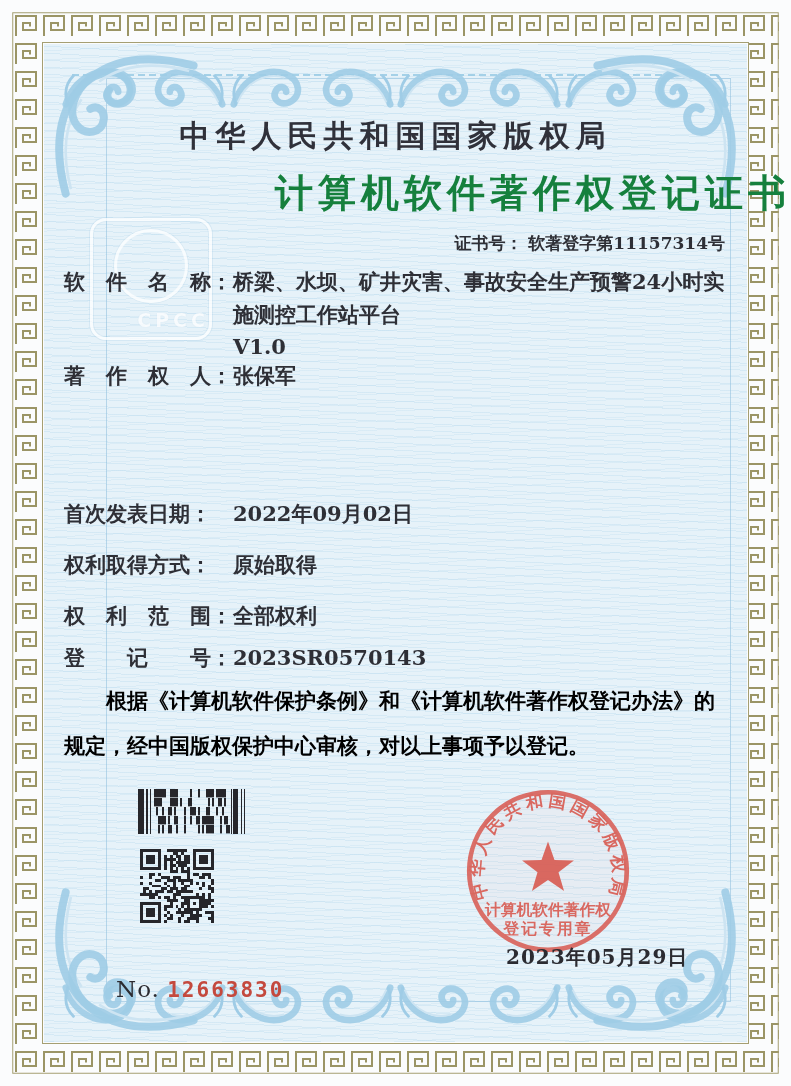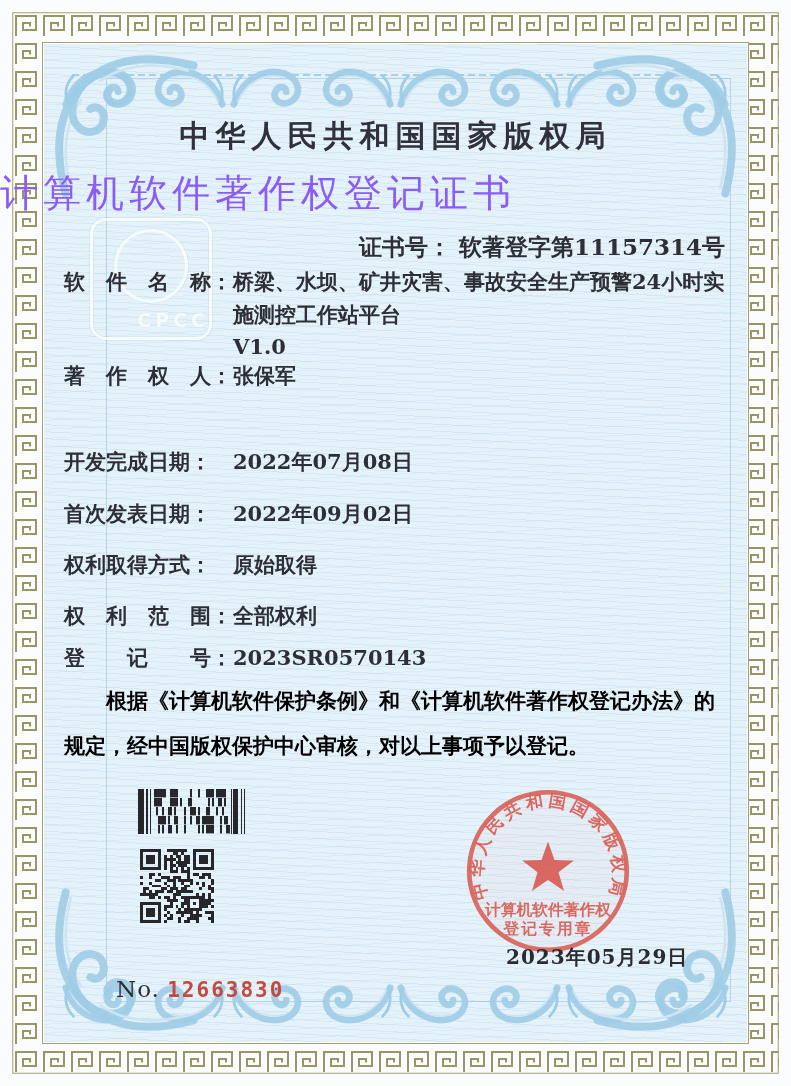--- a/index.html
+++ b/index.html
@@ -27,23 +27,23 @@
         border:3px solid rgba(255,255,255,.9);box-shadow:0 0 0 1px rgba(160,200,225,.30), inset 0 0 0 1px rgba(160,200,225,.25);
         opacity:.8;pointer-events:none;}
   .watermark .wm-circle{position:absolute;left:21px;top:8px;width:68px;height:68px;border-radius:50%;
         border:3px solid rgba(255,255,255,.9);box-shadow:0 0 0 1px rgba(160,200,225,.25);}
   .watermark .wm-text{position:absolute;left:0;right:0;bottom:6px;text-align:right;
         font-family:"DejaVu Sans","Liberation Sans",sans-serif;font-weight:bold;font-size:19px;letter-spacing:4px;
         color:rgba(255,255,255,.95);text-shadow:0 0 1px rgba(160,200,225,.5);}
   
   .authority{position:absolute;top:116px;left:0;width:100%;text-align:center;
         font-size:30px;font-weight:700;letter-spacing:6px;color:#30313a;}
-  .cert-title{position:absolute;top:168px;left:0;width:100%;text-align:left;
-        font-size:38px;font-weight:400;letter-spacing:5px;color:#8b5cf6;}
-  .cert-no{position:absolute;top:232px;right:66px;font-size:23px;font-weight:700;}
+  .cert-title{position:absolute;top:168px;left:0;width:100%;text-align:right;
+        font-size:38px;font-weight:700;letter-spacing:5px;color:#15803d;}
+  .cert-no{position:absolute;top:232px;right:66px;font-size:17px;font-weight:700;}
   .row{position:absolute;left:64px;font-size:21px;font-weight:700;line-height:1.55;}
   .row .lab{display:inline-block;}
   .row .val{position:absolute;left:169px;top:0;width:492px;white-space:pre-line;}
   #row-name{top:266px}
   #row-author{top:360px}
   #row-f0{top:446px} #row-f1{top:498px} #row-f2{top:549px} #row-f3{top:600px} #row-f4{top:642px}
   .statement{position:absolute;left:64px;top:678px;width:664px;font-size:21px;font-weight:700;
         line-height:2.16;text-indent:2em;color:#000000;}
   .barcode{position:absolute;left:138px;top:789px;width:118px;height:45px;}
   .qrcode{position:absolute;left:140px;top:849px;width:74px;height:74px;}
@@ -169,24 +169,20 @@
     <span class="val">桥梁、水坝、矿井灾害、事故安全生产预警24小时实
 施测控工作站平台
 V1.0</span>
   </div>
 
   <div class="row" id="row-author">
     <span class="lab">著　作　权　人：</span>
     <span class="val">张保军</span>
   </div>
 
-  <div class="row" id="row-f0">
-    <span class="lab">开发完成日期：</span>
-    <span class="val">2022年07月08日</span>
-  </div>
   <div class="row" id="row-f1">
     <span class="lab">首次发表日期：</span>
     <span class="val">2022年09月02日</span>
   </div>
   <div class="row" id="row-f3">
     <span class="lab">权　利　范　围：</span>
     <span class="val">全部权利</span>
   </div>
   <div class="row" id="row-f2">
     <span class="lab">权利取得方式：</span>

